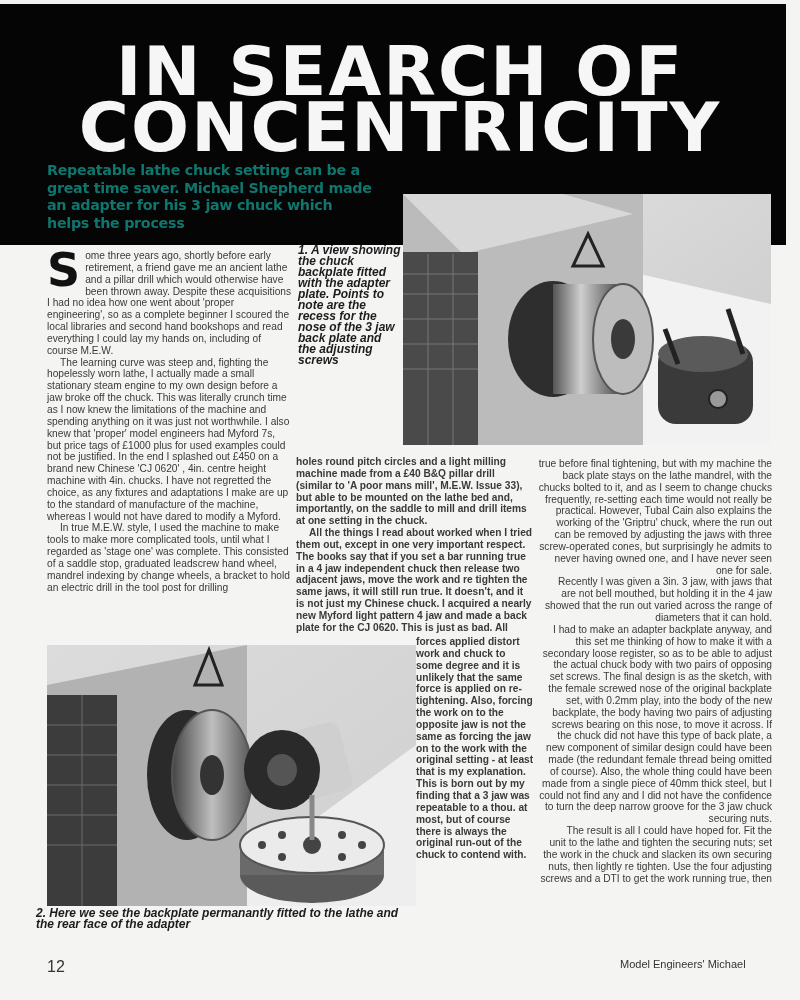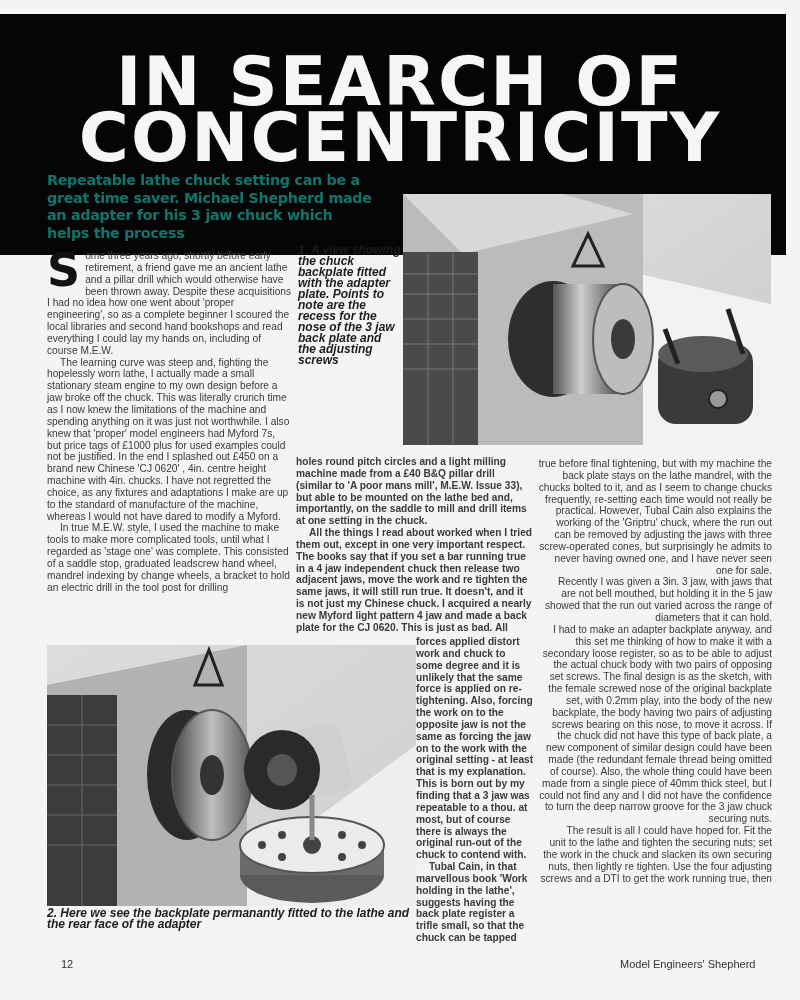--- a/index.html
+++ b/index.html
@@ -1,19 +1,19 @@
 <!DOCTYPE html>
 <html><head>
 <meta charset="utf-8">
 <style>
   * { box-sizing: border-box; margin: 0; padding: 0; }
   html, body { width: 800px; height: 1000px; overflow: hidden; }
   body { background: #f4f4f2; font-family: "Liberation Sans", sans-serif; color: #2a2a2a; position: relative; }
 
-  .header { position: absolute; left: 0; top: 14px; width: 786px; height: 241px; background: #050505; }
+  .header { position: absolute; left: 0; top: 4px; width: 786px; height: 241px; background: #050505; }
   .title { position: absolute; left: 0; top: 40px; width: 800px; text-align: center; color: #f6f6f6;
            font-family: "DejaVu Sans", sans-serif; font-weight: bold; font-size: 67px; line-height: 56px;
            letter-spacing: 2px; transform: scaleX(1.02); }
   .title span { display: block; }
   .standfirst { position: absolute; left: 47px; top: 158px; width: 330px; color: #0f766e;
                 font-family: "DejaVu Sans", sans-serif; font-weight: bold; font-size: 14.3px; line-height: 17.5px; letter-spacing: -0.3px; }
 
   .photo { position: absolute; overflow: hidden; background: #bdbdbd; }
   .photo svg { display: block; width: 100%; height: 100%; }
   .photo1 { left: 403px; top: 194px; width: 368px; height: 251px; }
@@ -25,23 +25,23 @@
   .col1 { left: 47px; top: 250px; width: 245px; }
   .col2 { left: 296px; top: 456px; width: 237px; font-weight: bold; }
   .col2b { left: 416px; top: 636px; width: 118px; font-weight: bold; }
   .col3 { left: 538px; top: 458px; width: 234px; text-align: right; }
 
   .dropcap { float: left; font-family: "DejaVu Sans", sans-serif; font-weight: bold; font-size: 46px;
              line-height: 36px; margin: 2px 5px 0 0; color: #111; }
 
   .caption { position: absolute; font-weight: bold; font-style: italic; color: #1c1c1c; font-size: 12px; line-height: 11px; }
   .caption1 { left: 298px; top: 245px; width: 104px; }
-  .caption2 { left: 47px; top: 908px; width: 370px; font-style: italic; }
+  .caption2 { left: 36px; top: 908px; width: 370px; font-style: italic; }
 
-  .folio { position: absolute; left: 47px; top: 958px; font-size: 11px; color: #333; margin-left: 14px; }
+  .folio { position: absolute; left: 47px; top: 958px; font-size: 16px; color: #333; }
   .magname { position: absolute; left: 620px; top: 958px; font-size: 11px; color: #333; }
 </style>
 </head>
 <body>
 
 <div class="header">
   <div class="title">
     <span>IN SEARCH OF</span>
     <span>CONCENTRICITY</span>
   </div>
@@ -150,24 +150,23 @@
   <p>In true M.E.W. style, I used the machine to make tools to make more complicated tools, until what I regarded as 'stage one' was complete. This consisted of a saddle stop, graduated leadscrew hand wheel, mandrel indexing by change wheels, a bracket to hold an electric drill in the tool post for drilling</p>
 </div>
 
 <div class="col col2">
   <p>holes round pitch circles and a light milling machine made from a £40 B&amp;Q pillar drill (similar to 'A poor mans mill', M.E.W. Issue 33), but able to be mounted on the lathe bed and, importantly, on the saddle to mill and drill items at one setting in the chuck.</p>
   <p>All the things I read about worked when I tried them out, except in one very important respect. The books say that if you set a bar running true in a 4 jaw independent chuck then release two adjacent jaws, move the work and re tighten the same jaws, it will still run true. It doesn't, and it is not just my Chinese chuck. I acquired a nearly new Myford light pattern 4 jaw and made a back plate for the CJ 0620. This is just as bad. All</p>
 </div>
 
 <div class="col col2b">
   <p>forces applied distort work and chuck to some degree and it is unlikely that the same force is applied on re-tightening. Also, forcing the work on to the opposite jaw is not the same as forcing the jaw on to the work with the original setting - at least that is my explanation. This is born out by my finding that a 3 jaw was repeatable to a thou. at most, but of course there is always the original run-out of the chuck to contend with.</p>
-  <p>Tubal Cain, in that marvellous book 'Work holding in the lathe', suggests having the back plate register a trifle small, so that the chuck can be tapped</p>
 </div>
 
 <div class="col col3">
   <p>true before final tightening, but with my machine the back plate stays on the lathe mandrel, with the chucks bolted to it, and as I seem to change chucks frequently, re-setting each time would not really be practical. However, Tubal Cain also explains the working of the 'Griptru' chuck, where the run out can be removed by adjusting the jaws with three screw-operated cones, but surprisingly he admits to never having owned one, and I have never seen one for sale.</p>
-  <p>Recently I was given a 3in. 3 jaw, with jaws that are not bell mouthed, but holding it in the 5 jaw showed that the run out varied across the range of diameters that it can hold.</p>
+  <p>Recently I was given a 3in. 3 jaw, with jaws that are not bell mouthed, but holding it in the 4 jaw showed that the run out varied across the range of diameters that it can hold.</p>
   <p>I had to make an adapter backplate anyway, and this set me thinking of how to make it with a secondary loose register, so as to be able to adjust the actual chuck body with two pairs of opposing set screws. The final design is as the sketch, with the female screwed nose of the original backplate set, with 0.2mm play, into the body of the new backplate, the body having two pairs of adjusting screws bearing on this nose, to move it across. If the chuck did not have this type of back plate, a new component of similar design could have been made (the redundant female thread being omitted of course). Also, the whole thing could have been made from a single piece of 40mm thick steel, but I could not find any and I did not have the confidence to turn the deep narrow groove for the 3 jaw chuck securing nuts.</p>
   <p>The result is all I could have hoped for. Fit the unit to the lathe and tighten the securing nuts; set the work in the chuck and slacken its own securing nuts, then lightly re tighten. Use the four adjusting screws and a DTI to get the work running true, then</p>
 </div>
 
 <div class="folio">12</div>
-<div class="magname">Model Engineers' Shepherd</div>
+<div class="magname">Model Engineers' Michael</div>
 
 </body></html>

